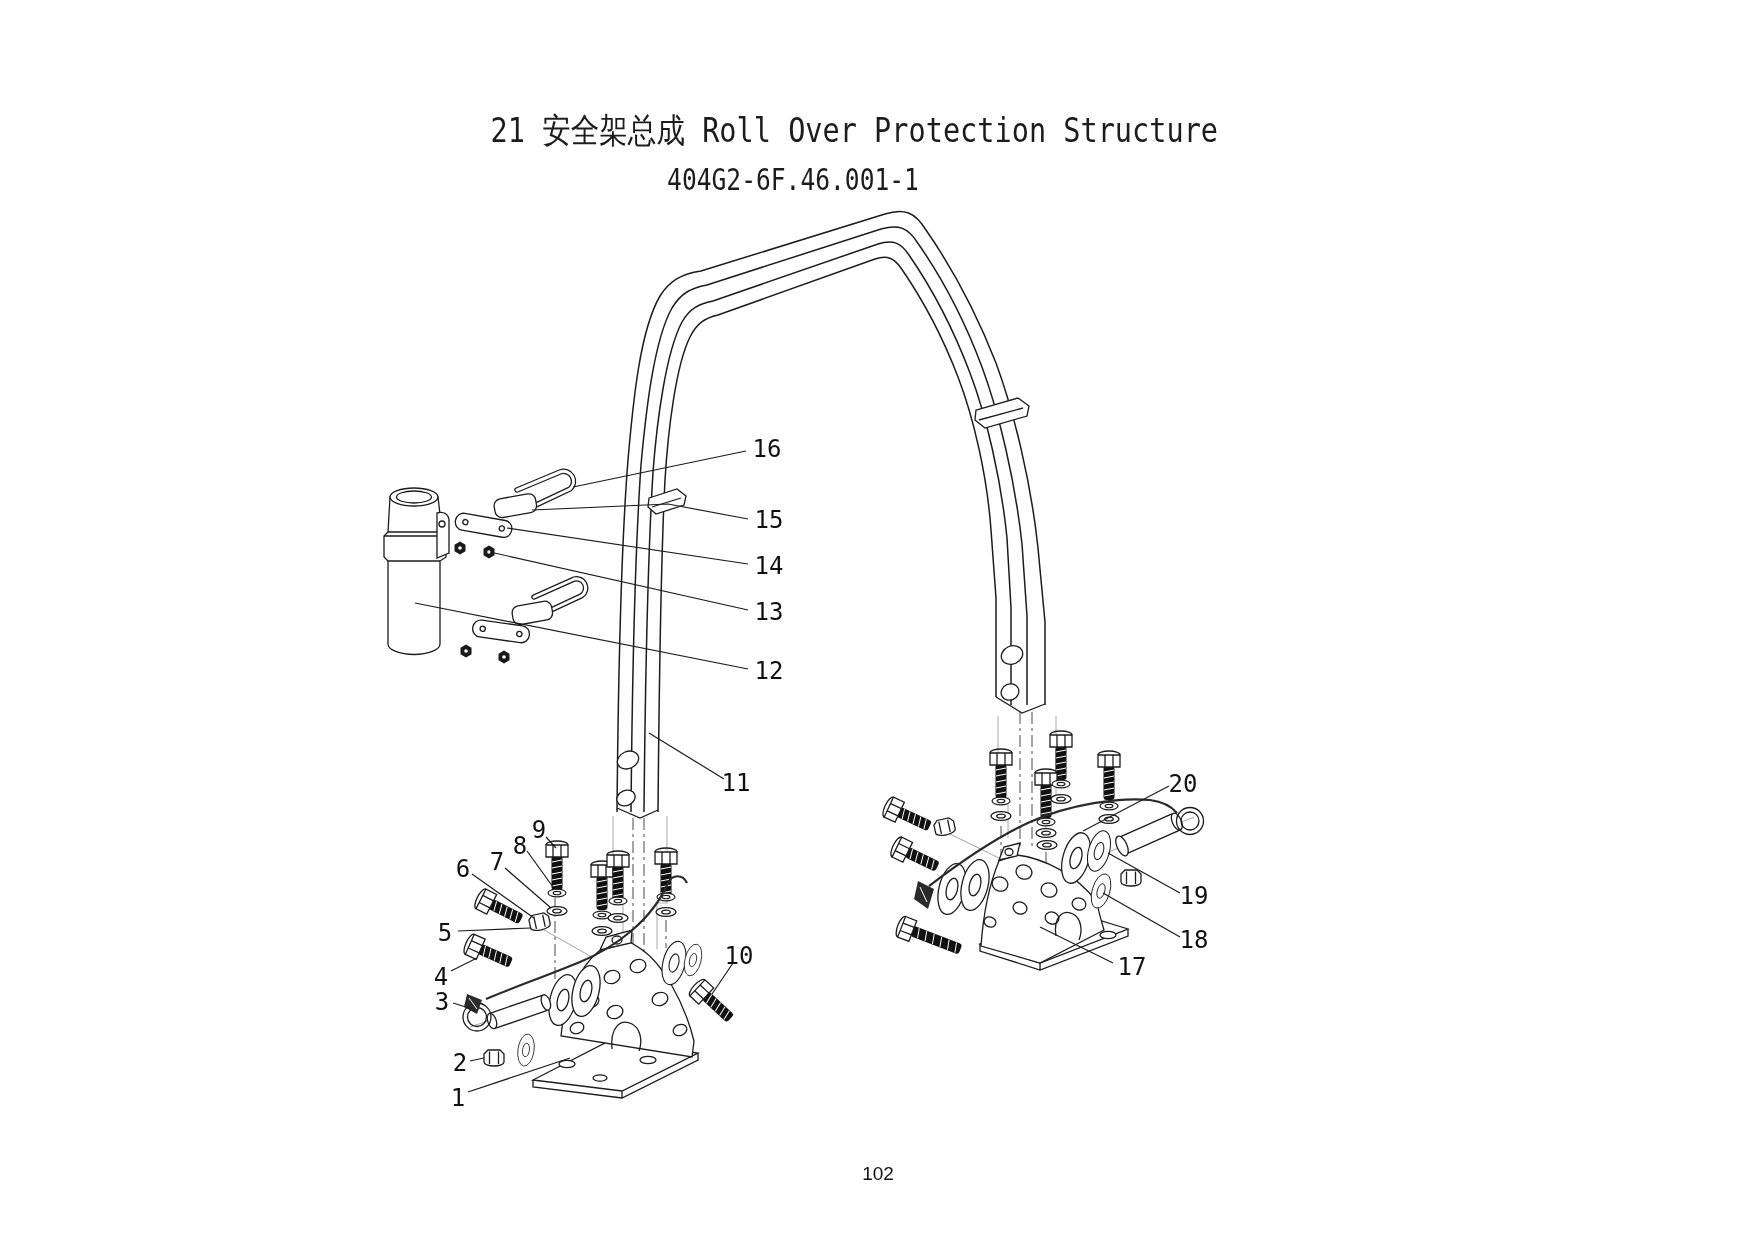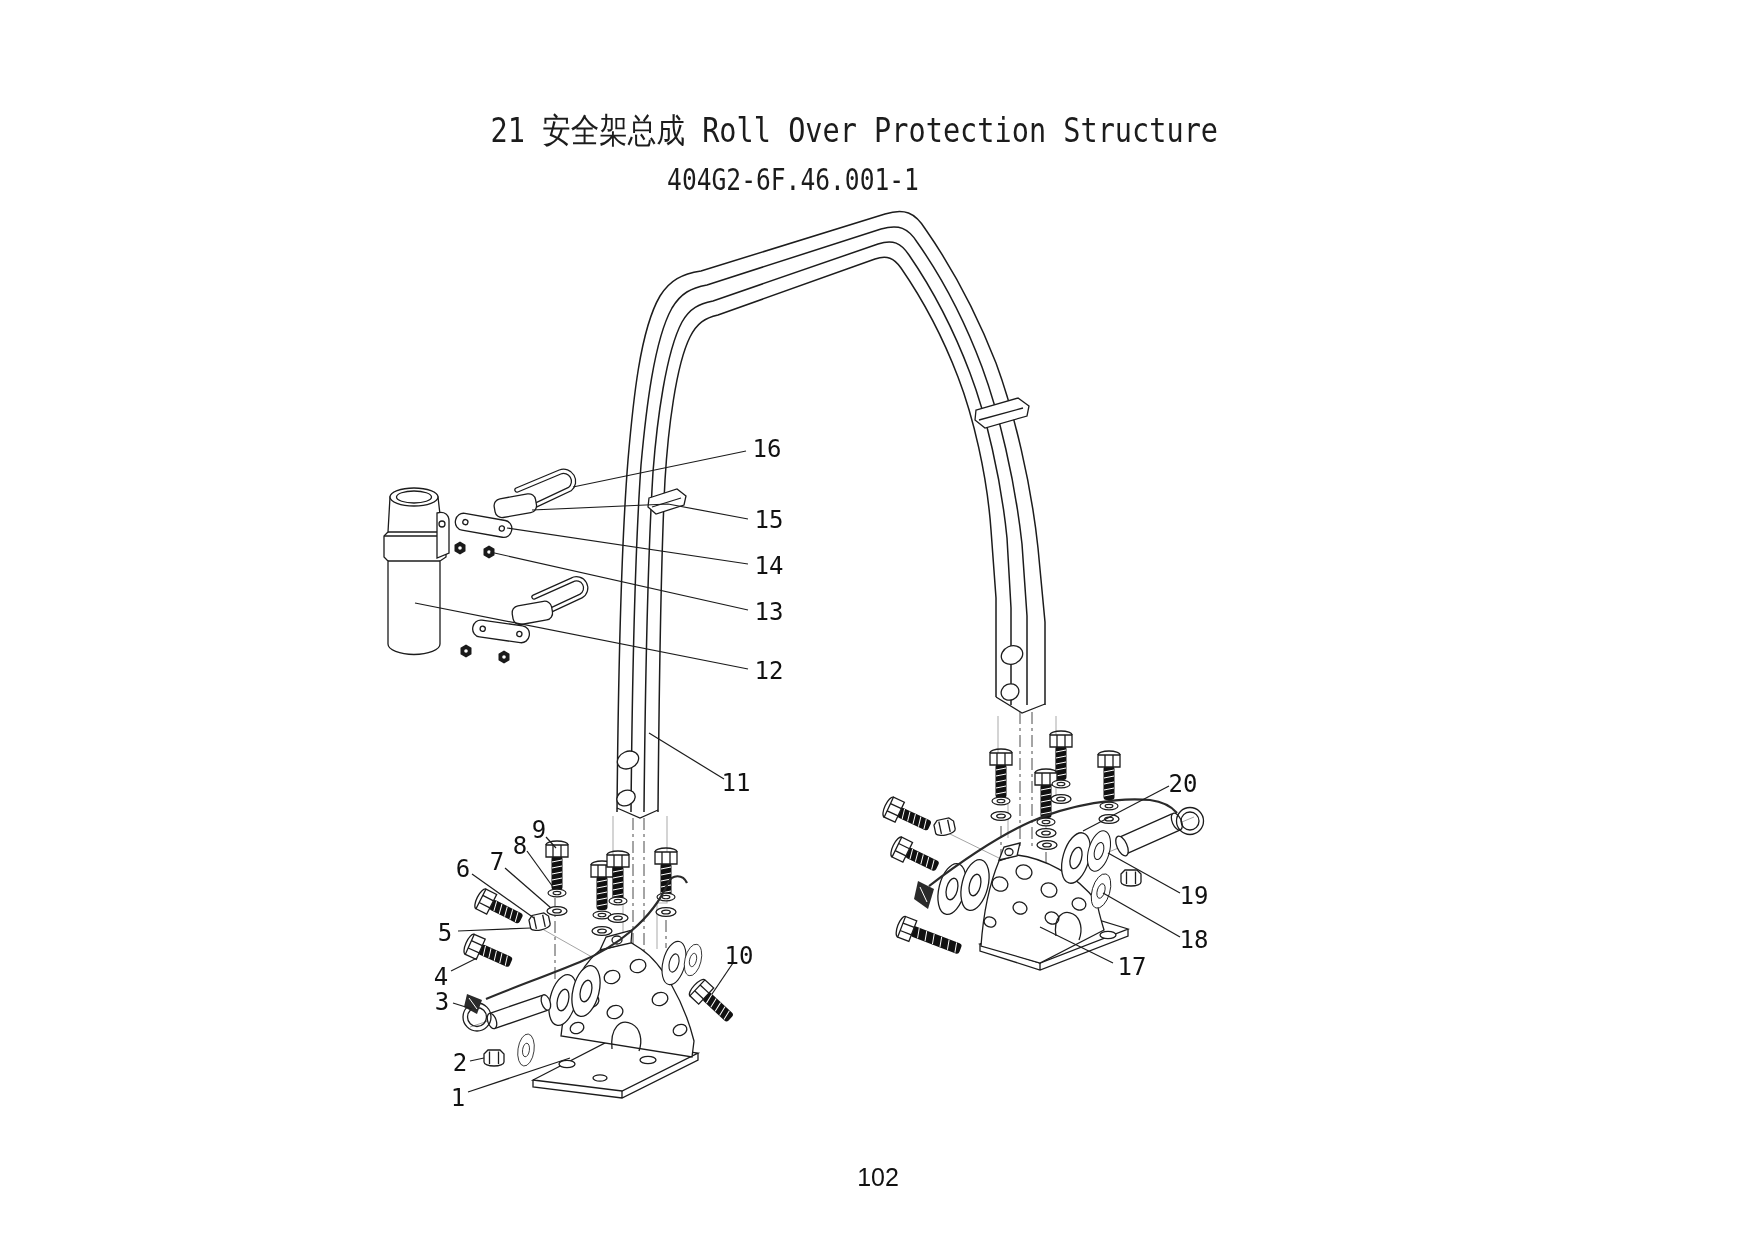--- a/index.html
+++ b/index.html
@@ -4,21 +4,21 @@
 <style>
   html,body{margin:0;padding:0;background:#fff;}
   .page{position:relative;width:1755px;height:1241px;background:#ffffff;overflow:hidden;
         font-family:"DejaVu Sans Mono", monospace;color:#1c1c1c;}
   .title-block{position:absolute;top:108px;left:433px;width:720px;text-align:center;}
   .title-line{font-size:34px;letter-spacing:0px;transform:scaleX(.84);transform-origin:center;
               white-space:nowrap;color:#1c1c1c;}
   .subtitle-line{margin-top:8px;font-size:30px;transform:scaleX(.82);transform-origin:center;
               white-space:nowrap;color:#1c1c1c;}
   .page-number{position:absolute;top:1163px;left:818px;width:120px;text-align:center;
-               font-family:"Liberation Sans", sans-serif;font-size:25px;color:#111;}
+               font-family:"Liberation Sans", sans-serif;font-size:19px;color:#111;}
   svg{position:absolute;left:0;top:0;}
   .wh{fill:#fff;stroke:#1c1c1c;stroke-width:1.3;}
   .ln{fill:none;stroke:#1c1c1c;stroke-width:1.3;}
   .tube{fill:none;stroke:#1c1c1c;stroke-width:1.5;}
   .leader{fill:none;stroke:#1c1c1c;stroke-width:1.2;}
   .callout-num{font:24px "DejaVu Sans Mono", monospace;fill:#111;text-anchor:middle;dominant-baseline:central;}
   .phantom{fill:none;stroke:#b8b8b8;stroke-width:1.2;}
   .cl{fill:none;stroke:#4a4a4a;stroke-width:1;stroke-dasharray:12 4 3 4;}
   .axis{fill:none;stroke:#9a9a9a;stroke-width:.9;}
   .cable{fill:none;stroke:#2a2a2a;stroke-width:2.2;}

